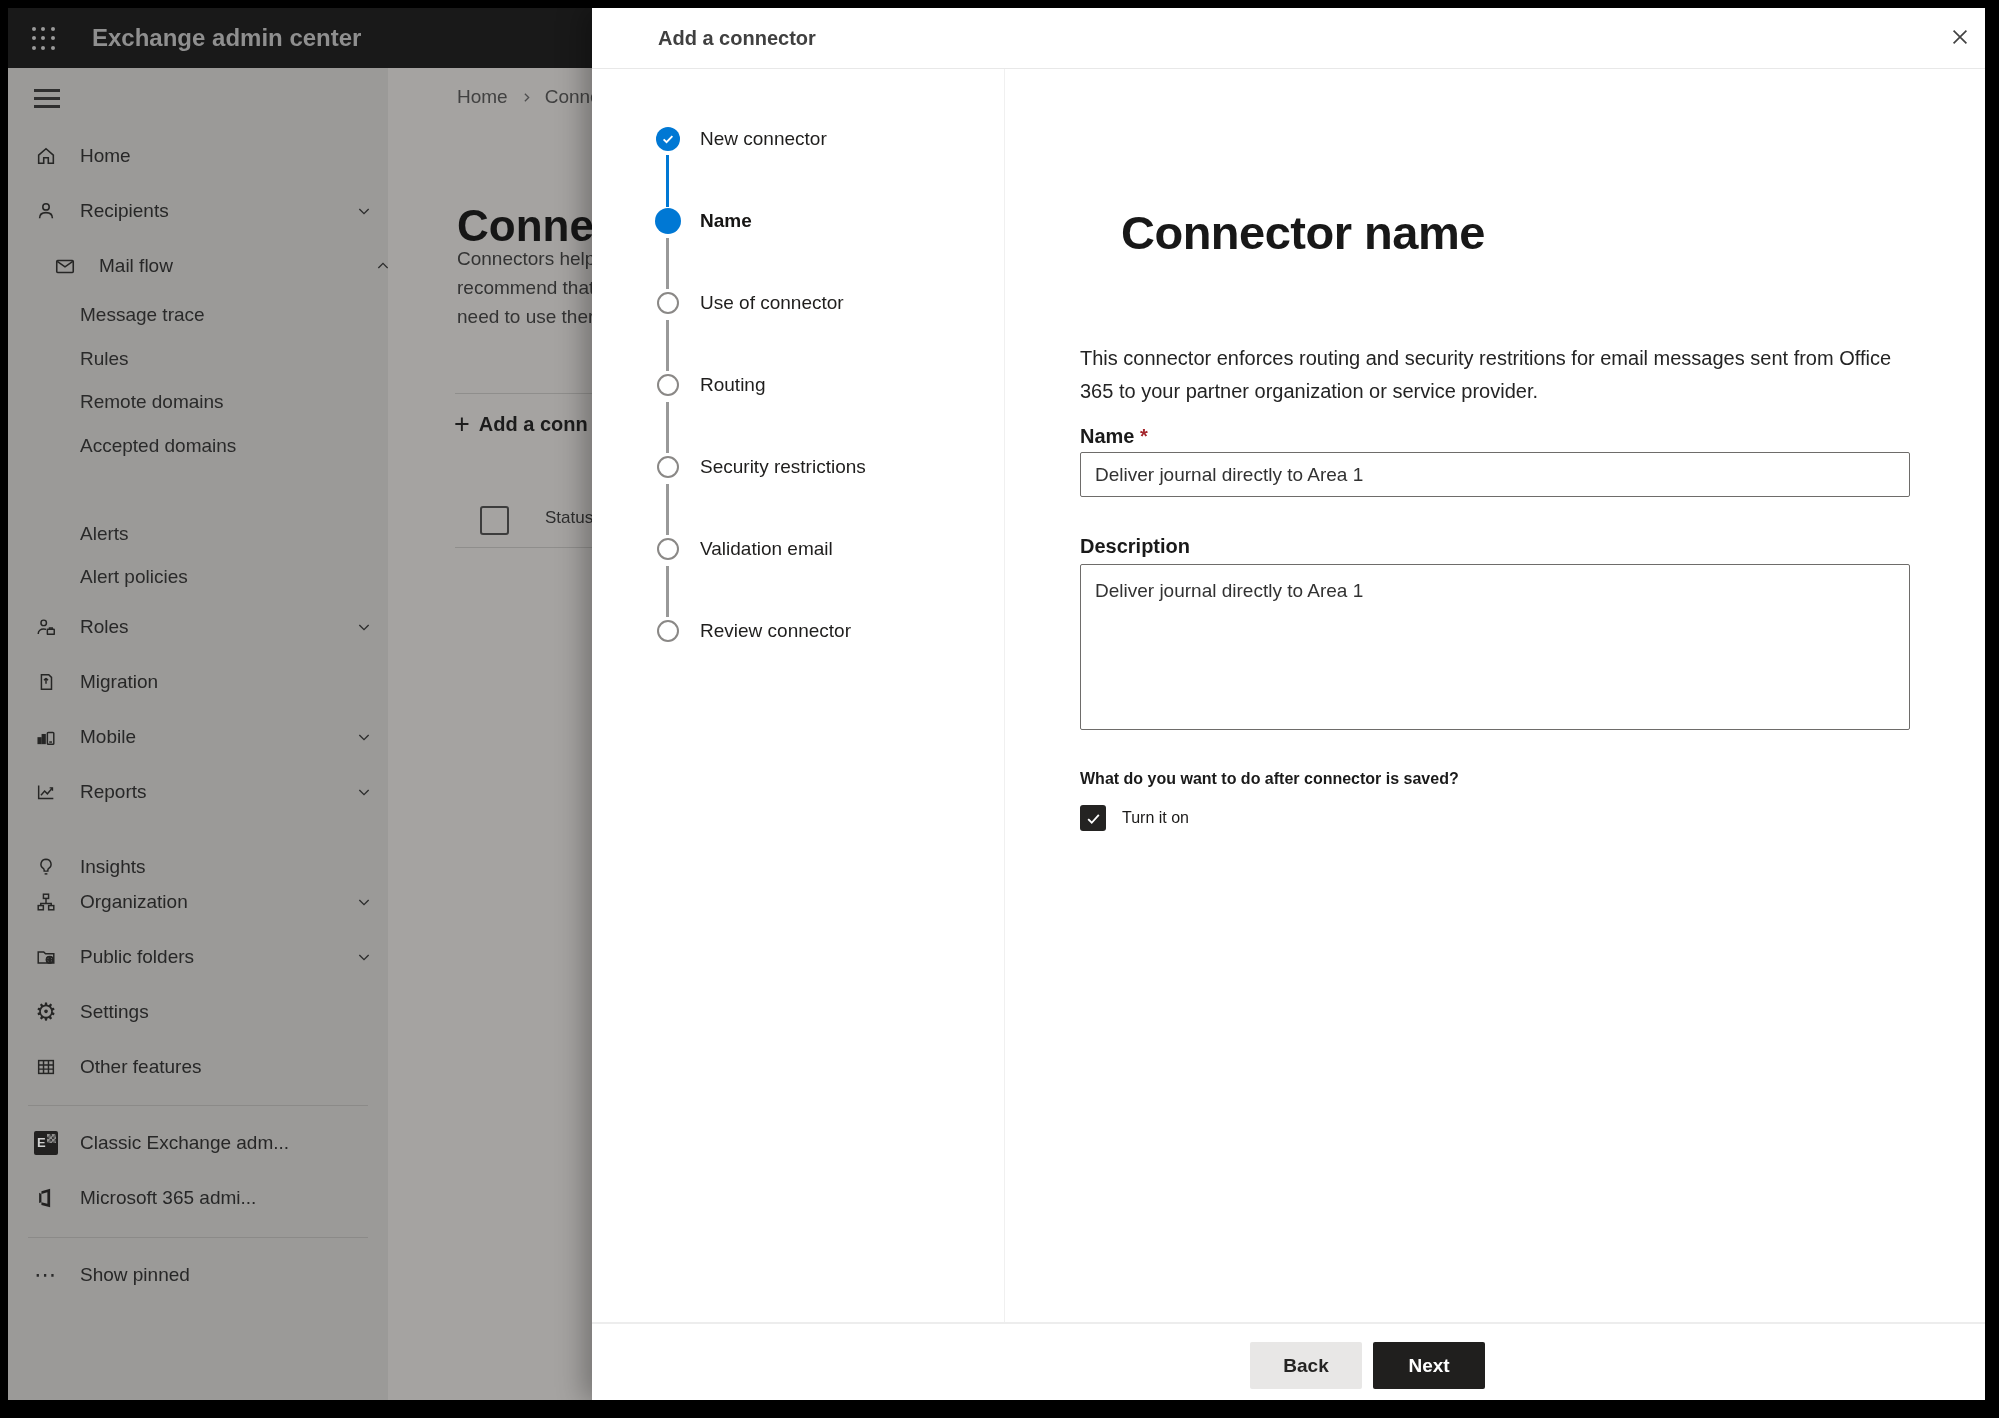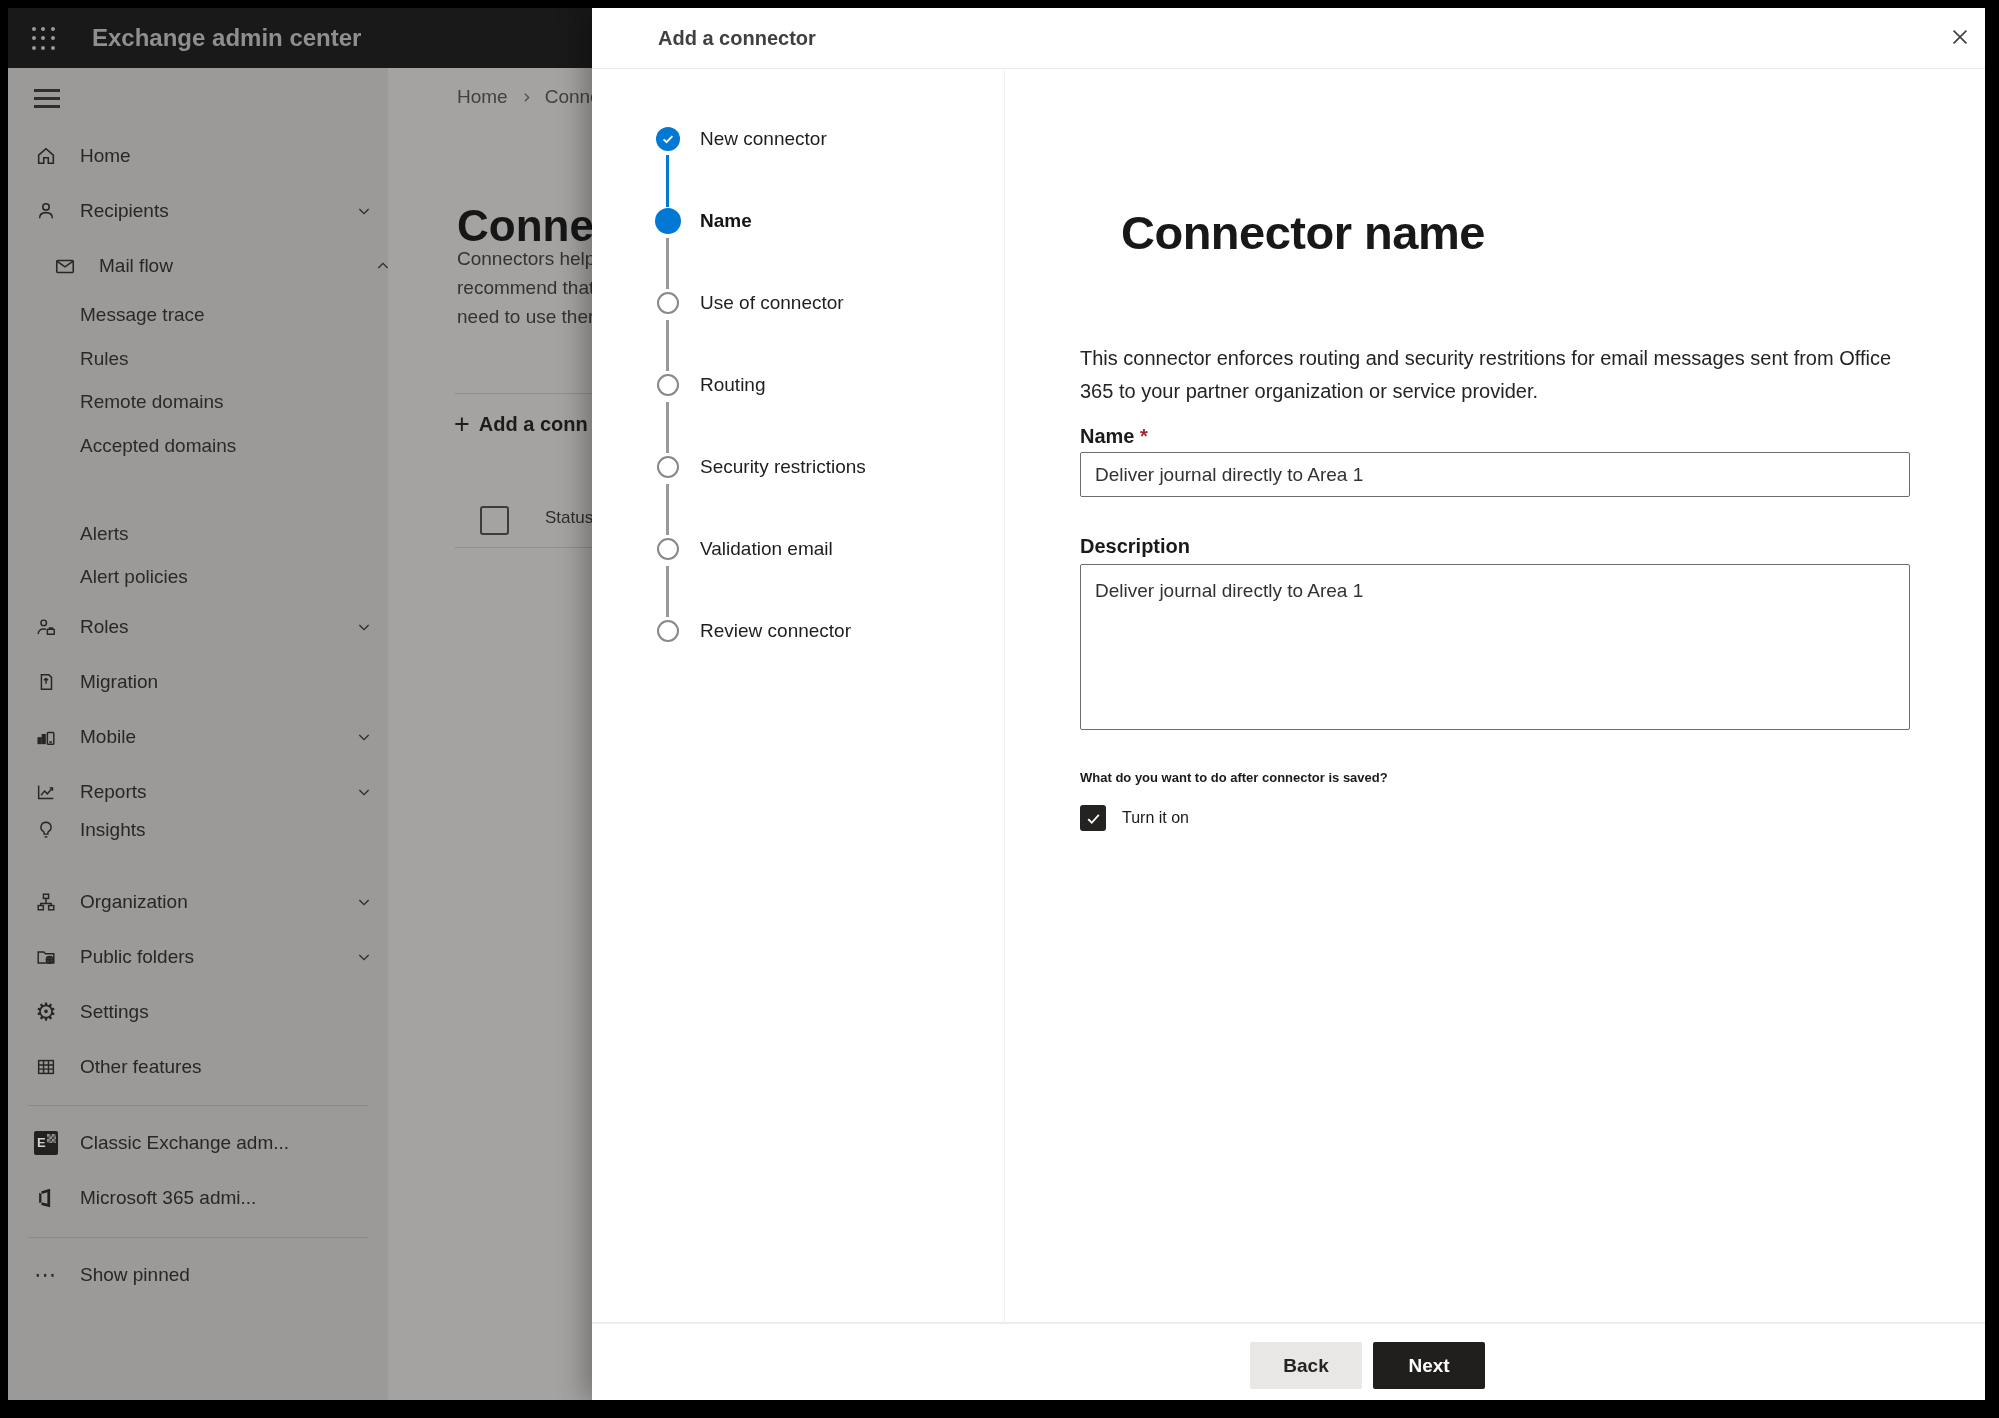--- a/index.html
+++ b/index.html
@@ -75,21 +75,21 @@
   .w-h1{position:absolute;left:488px;top:166px;font-size:47px;font-weight:700;color:#181818;letter-spacing:-0.5px;white-space:nowrap;margin-left:41px;}
   .w-desc{position:absolute;left:488px;top:314px;width:830px;font-size:20px;line-height:33px;color:#242424;}
   .w-label{position:absolute;left:488px;font-size:20px;font-weight:700;color:#1a1a1a;white-space:nowrap;}
   .req{color:#a4262c;font-weight:700;}
   .w-input{position:absolute;left:488px;top:444px;width:830px;height:45px;box-sizing:border-box;
            border:1.5px solid #6e6c6a;border-radius:2px;background:#fff;padding:0 14px;
            font-family:"Liberation Sans","DejaVu Sans",sans-serif;font-size:19px;color:#323232;outline:none;}
   .w-textarea{position:absolute;left:488px;top:556px;width:830px;height:166px;box-sizing:border-box;
            border:1.5px solid #6e6c6a;border-radius:2px;background:#fff;padding:12px 14px;resize:none;
            font-family:"Liberation Sans","DejaVu Sans",sans-serif;font-size:19px;color:#323232;line-height:27px;outline:none;}
-  .w-question{position:absolute;left:488px;top:762px;font-size:13px;font-weight:700;color:#1a1a1a;white-space:nowrap;}
+  .w-question{position:absolute;left:488px;top:762px;font-size:16px;font-weight:700;color:#1a1a1a;white-space:nowrap;}
   .w-checkrow{position:absolute;left:488px;top:797px;display:flex;align-items:center;gap:16px;}
   .chk{width:26px;height:26px;border-radius:3px;background:#242322;display:flex;align-items:center;justify-content:center;cursor:pointer;}
   .chk svg{display:block;}
   .chk-label{font-size:16px;color:#1b1a19;white-space:nowrap;}
 
   
   .m-fdiv{position:absolute;left:0;top:1314px;width:100%;height:1.5px;background:#ededed;}
   .btn{position:absolute;top:1334px;width:112px;height:47px;border:none;border-radius:2px;
        font-family:"Liberation Sans","DejaVu Sans",sans-serif;font-size:19px;font-weight:700;cursor:pointer;}
   .btn.back{left:658px;background:#e8e7e6;color:#252423;}
@@ -233,21 +233,21 @@
           </svg>
       </span>
       <span class="slabel">Reports</span>
       <span class="chev">
         <svg class="ic" width="16" height="16" viewBox="0 0 24 24" fill="none" stroke="currentColor" stroke-width="2">
             <path d="M5 9l7 7 7-7"></path>
           </svg>
       </span>
     </div>
 
-    <div class="srow" style="top:734px;height:55px;">
+    <div class="srow" style="top:771px;height:55px;">
       <span class="sicon">
         <svg class="ic" width="22" height="22" viewBox="0 0 24 24" fill="none" stroke="#262625" stroke-width="1.6">
             <path d="M12 3.5a5.5 5.5 0 0 1 3 10.1c-.7.5-1 1.2-1 2v.9h-4v-.9c0-.8-.3-1.5-1-2a5.5 5.5 0 0 1 3-10.1z"></path>
             <path d="M10.5 19.5h3"></path>
           </svg>
       </span>
       <span class="slabel">Insights</span>
     </div>
 
     <div class="srow" style="top:806px;height:55px;">

